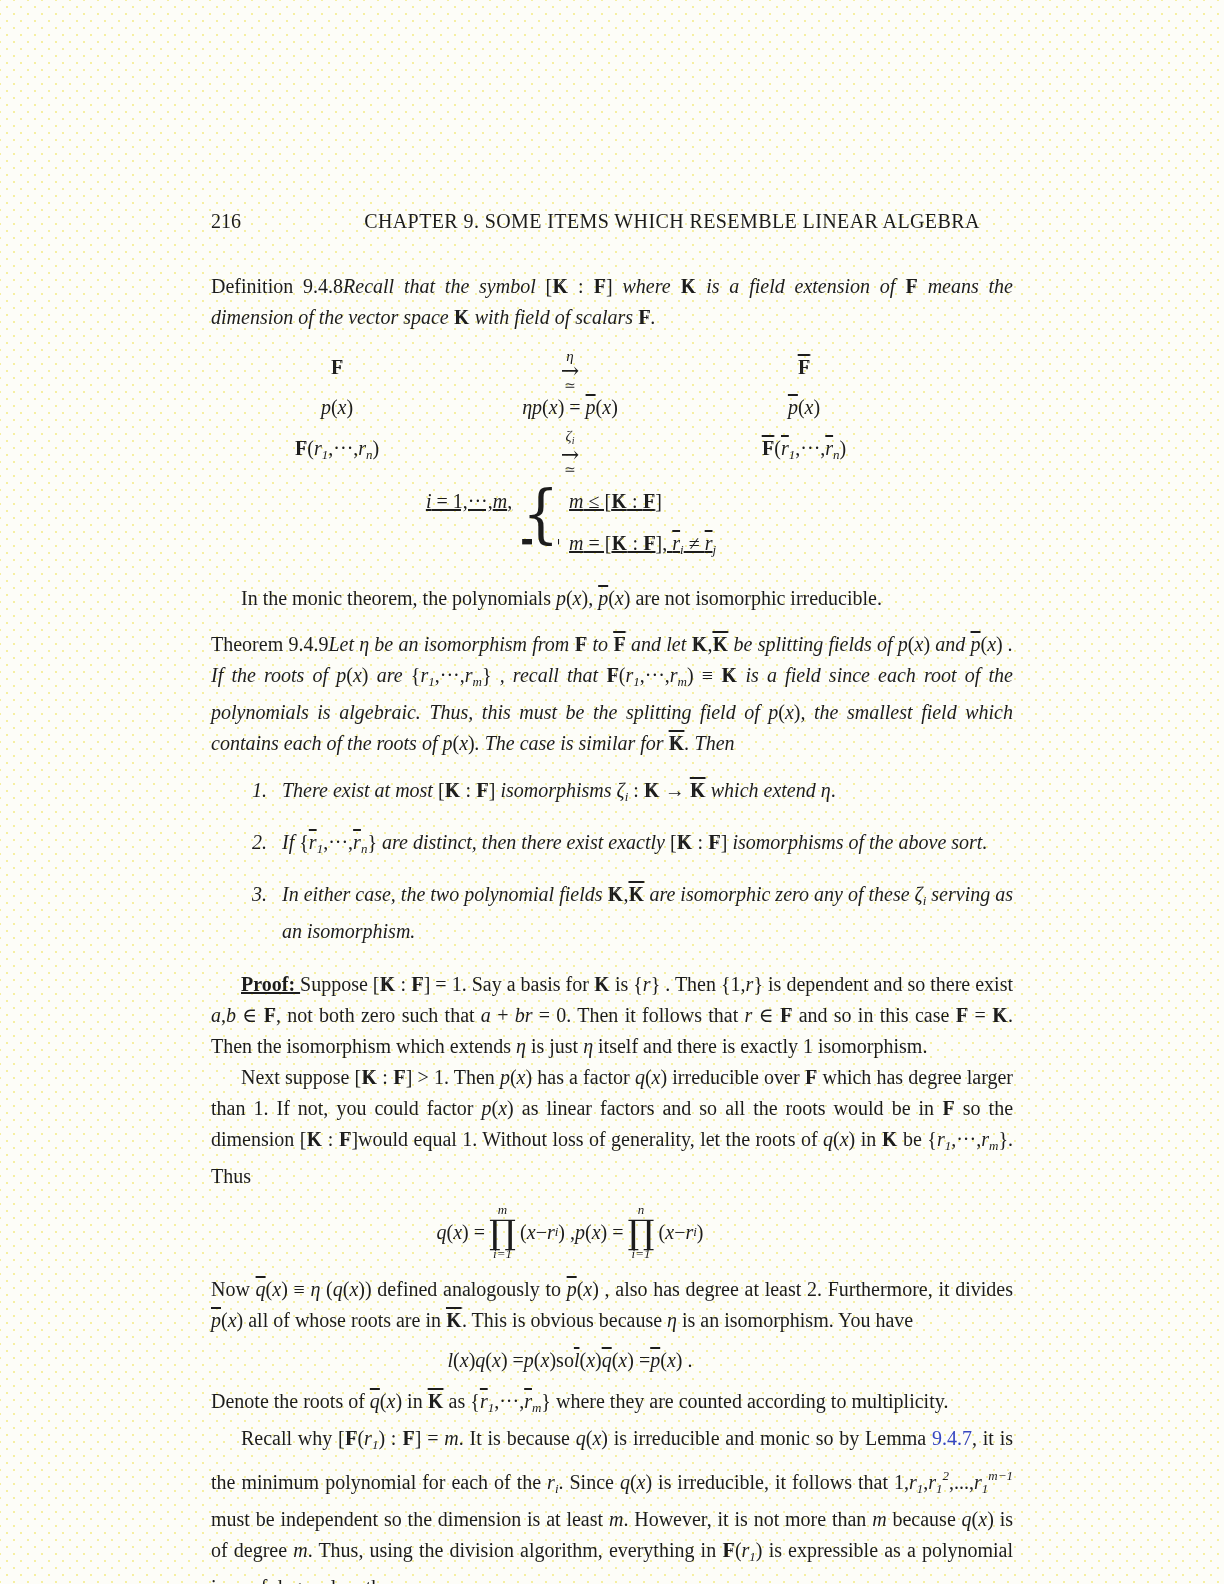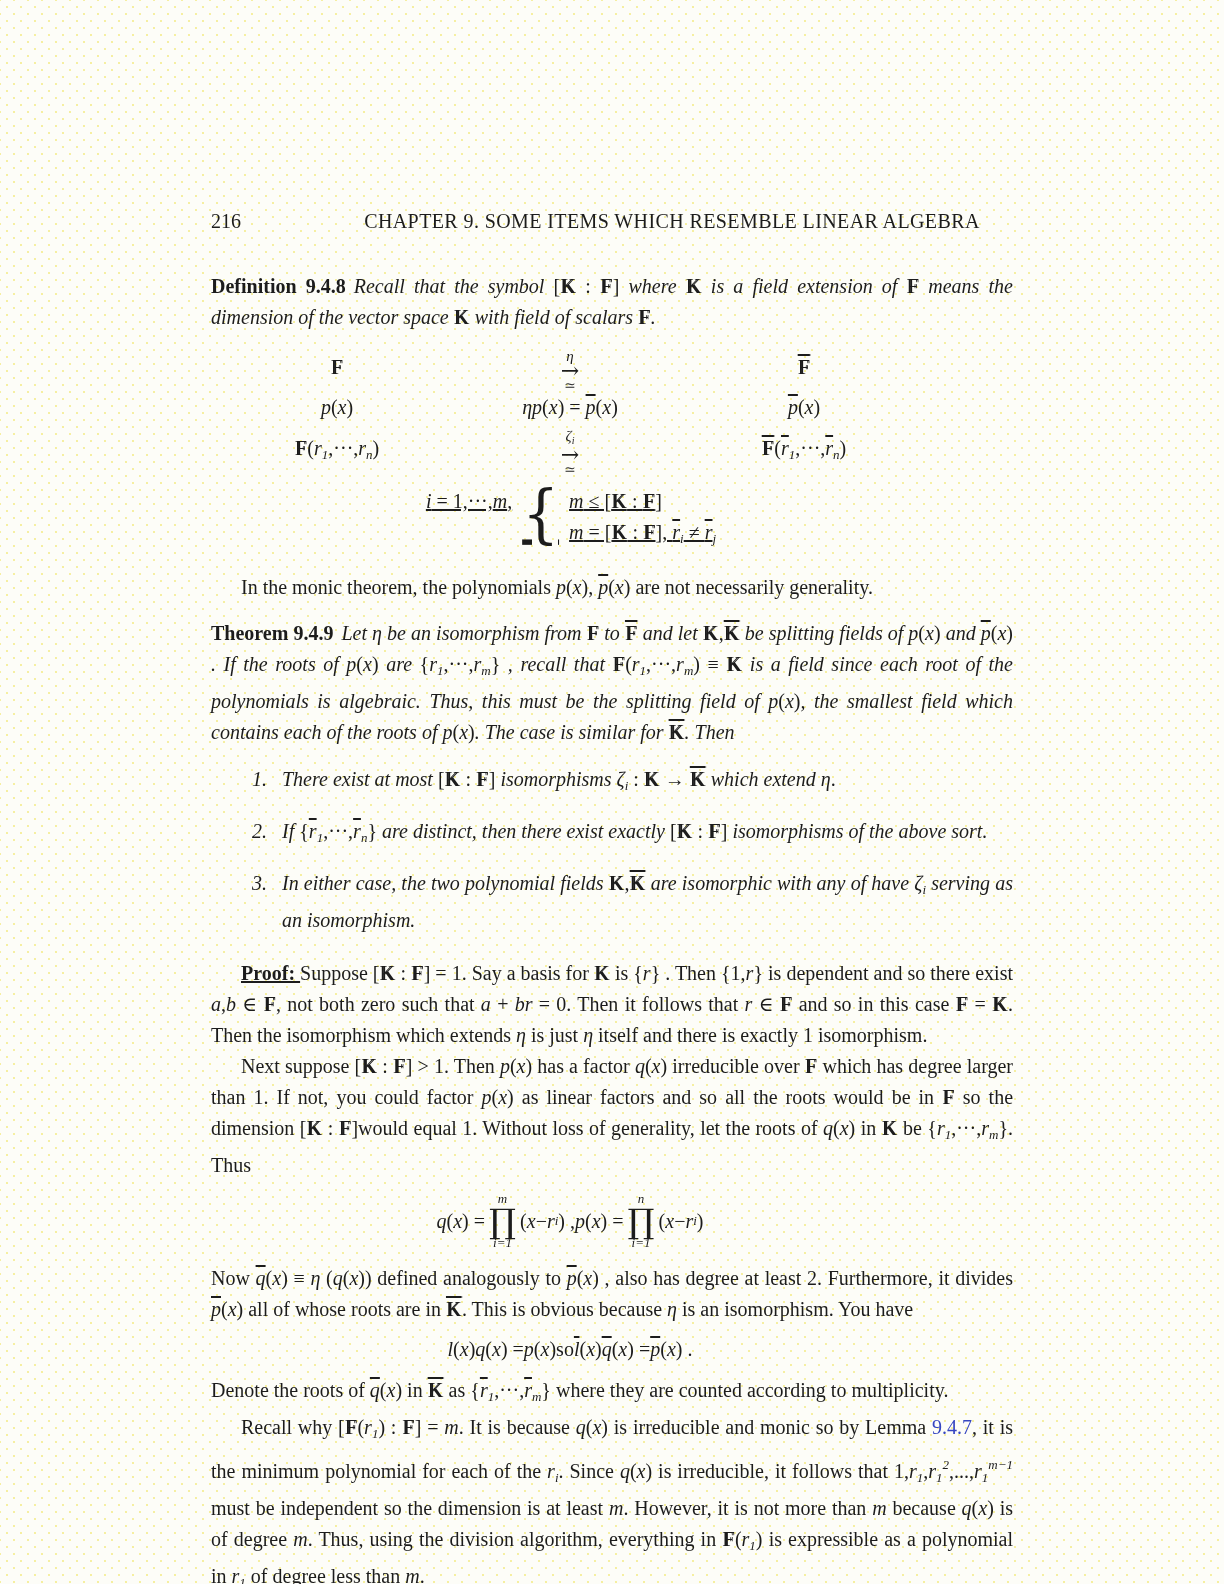--- a/index.html
+++ b/index.html
@@ -18,38 +18,38 @@
   .header{display:flex;align-items:baseline;margin-bottom:38px;}
   .pagenum{width:120px;}
   .chap{flex:1;text-align:center;letter-spacing:.4px;margin-top:40px;}
   .para{text-align:justify;line-height:31px;margin:0;}
   .para.ind{text-indent:30px;}
   .para.sp{margin-bottom:15px;}
   
   .rm{font-style:normal;}
   .it{font-style:italic;}
   .bf{font-weight:bold;text-decoration:underline;}
-  .hd{font-weight:bold;margin-right:8px;}
+  .hd{font-weight:normal;}
   .bb{font-style:normal;text-shadow:1.4px 0 0 currentColor;padding-right:1.5px;}
   .ov{text-decoration:overline;}
   .sb{font-size:13px;font-style:italic;vertical-align:-4px;letter-spacing:0;}
   .sp2{font-size:13px;font-style:italic;vertical-align:9px;}
   .lk{color:var(--lnk,#3646c0);cursor:pointer;}
   
   .diagram{width:720px;margin:10px 0 18px 0;}
   .dgrid{display:grid;grid-template-columns:252px 214px 254px;row-gap:4px;justify-items:center;align-items:center;}
   .astack{display:inline-flex;flex-direction:column;align-items:center;line-height:1;}
   .a-top{font-size:15px;font-style:italic;line-height:13px;}
   .a-top .sb{font-size:10px;vertical-align:-3px;}
   .a-mid{font-size:22px;line-height:16px;font-family:"DejaVu Serif","DejaVu Sans",serif;}
   .a-bot{font-size:14px;line-height:13px;font-family:"DejaVu Serif","DejaVu Sans",serif;}
   .dcases{display:flex;justify-content:center;margin-top:10px;gap:10px;text-decoration:underline;}
   .clead{line-height:31px;}
   .brace{font-size:58px;line-height:1;font-family:"DejaVu Serif",serif;transform:scaleY(1.08);font-weight:400;}
-  .clines{display:flex;flex-direction:column;gap:1px;line-height:30px;}
+  .clines{display:flex;flex-direction:column;gap:12px;line-height:30px;}
   
   .display{display:flex;justify-content:center;align-items:center;margin:12px 0 14px;transform:translateX(-42px);line-height:1.2;}
   .prod{display:inline-flex;flex-direction:column;align-items:center;vertical-align:middle;margin:0 4px;line-height:1;}
   .p-lim{font-size:13px;font-style:italic;line-height:12px;}
   .p-op{font-size:34px;line-height:32px;font-family:"DejaVu Serif","DejaVu Sans",serif;}
   
   .list{margin:16px 0 22px 0;}
   .li{display:flex;margin-bottom:15px;line-height:31px;}
   .li:last-child{margin-bottom:0;}
   .num{font-style:italic;margin-left:41px;width:30px;flex:none;}
@@ -88,34 +88,34 @@
           </div>
           <div class="dcases">
             <span class="clead"><span class="it">i</span><span class="rm"> = 1,···,</span><span class="it">m</span><span class="rm">,</span></span>
             <span class="brace">{</span>
             <span class="clines">
               <span class="cline"><span class="it">m</span><span class="rm"> ≤ [</span><span class="bb">K</span><span class="rm"> : </span><span class="bb">F</span><span class="rm">]</span></span>
               <span class="cline"><span class="it">m</span><span class="rm"> = [</span><span class="bb">K</span><span class="rm"> : </span><span class="bb">F</span><span class="rm">], </span><span class="it ov">r</span><span class="sb">i</span><span class="rm"> ≠ </span><span class="it ov">r</span><span class="sb">j</span></span>
             </span>
           </div>
         </div>
-        <div class="para ind sp"><span class="rm">In the monic theorem, the polynomials </span><span class="it">p</span><span class="rm">(</span><span class="it">x</span><span class="rm">), </span><span class="it ov">p</span><span class="rm">(</span><span class="it">x</span><span class="rm">)</span><span class="rm"> are not necessarily generality.</span></div>
+        <div class="para ind sp"><span class="rm">In the monic theorem, the polynomials </span><span class="it">p</span><span class="rm">(</span><span class="it">x</span><span class="rm">), </span><span class="it ov">p</span><span class="rm">(</span><span class="it">x</span><span class="rm">)</span><span class="rm"> are not isomorphic irreducible.</span></div>
         <div class="para"><span class="hd">Theorem 9.4.9</span><span class="it">Let </span><span class="it">η</span><span class="it"> be an isomorphism from </span><span class="bb">F</span><span class="it"> to </span><span class="bb ov">F</span><span class="it"> and let </span><span class="bb">K</span><span class="rm">,</span><span class="bb ov">K</span><span class="it"> be splitting fields of </span><span class="it">p</span><span class="rm">(</span><span class="it">x</span><span class="rm">)</span><span class="it"> and </span><span class="it ov">p</span><span class="rm">(</span><span class="it">x</span><span class="rm">)</span><span class="it"> . If the roots of </span><span class="it">p</span><span class="rm">(</span><span class="it">x</span><span class="rm">)</span><span class="it"> are </span><span class="rm">{</span><span class="it">r</span><span class="sb">1</span><span class="rm">,···,</span><span class="it">r</span><span class="sb">m</span><span class="rm">}</span><span class="it"> , recall that </span><span class="bb">F</span><span class="rm">(</span><span class="it">r</span><span class="sb">1</span><span class="rm">,···,</span><span class="it">r</span><span class="sb">m</span><span class="rm">) ≡ </span><span class="bb">K</span><span class="it"> is a field since each root of the polynomials is algebraic.  Thus, this must be the splitting field of </span><span class="it">p</span><span class="rm">(</span><span class="it">x</span><span class="rm">)</span><span class="it">, the smallest field which contains each of the roots of </span><span class="it">p</span><span class="rm">(</span><span class="it">x</span><span class="rm">)</span><span class="it">. The case is similar for </span><span class="bb ov">K</span><span class="it">. Then</span></div>
         <div class="list">
           <div class="li">
             <span class="num">1.</span>
             <div class="lbody"><span class="it">There exist at most </span><span class="rm">[</span><span class="bb">K</span><span class="rm"> : </span><span class="bb">F</span><span class="rm">]</span><span class="it"> isomorphisms </span><span class="it">ζ</span><span class="sb">i</span><span class="rm"> : </span><span class="bb">K</span><span class="rm"> → </span><span class="bb ov">K</span><span class="it"> which extend </span><span class="it">η</span><span class="rm">.</span></div>
           </div>
           <div class="li">
             <span class="num">2.</span>
             <div class="lbody"><span class="it">If </span><span class="rm">{</span><span class="it ov">r</span><span class="sb">1</span><span class="rm">,···,</span><span class="it ov">r</span><span class="sb">n</span><span class="rm">}</span><span class="it"> are distinct, then there exist exactly </span><span class="rm">[</span><span class="bb">K</span><span class="rm"> : </span><span class="bb">F</span><span class="rm">]</span><span class="it"> isomorphisms of the above sort.</span></div>
           </div>
           <div class="li">
             <span class="num">3.</span>
-            <div class="lbody"><span class="it">In either case, the two polynomial fields </span><span class="bb">K</span><span class="rm">,</span><span class="bb ov">K</span><span class="it"> are isomorphic with any of have </span><span class="it">ζ</span><span class="sb">i</span><span class="it"> serving as an isomorphism.</span></div>
+            <div class="lbody"><span class="it">In either case, the two polynomial fields </span><span class="bb">K</span><span class="rm">,</span><span class="bb ov">K</span><span class="it"> are isomorphic zero any of these </span><span class="it">ζ</span><span class="sb">i</span><span class="it"> serving as an isomorphism.</span></div>
           </div>
         </div>
         <div class="para ind"><span class="bf">Proof: </span><span class="rm">Suppose [</span><span class="bb">K</span><span class="rm"> : </span><span class="bb">F</span><span class="rm">] = 1. Say a basis for </span><span class="bb">K</span><span class="rm"> is {</span><span class="it">r</span><span class="rm">} . Then {1,</span><span class="it">r</span><span class="rm">}</span><span class="rm"> is dependent and so there exist </span><span class="it">a</span><span class="rm">,</span><span class="it">b</span><span class="rm"> ∈ </span><span class="bb">F</span><span class="rm">, not both zero such that </span><span class="it">a</span><span class="rm"> + </span><span class="it">br</span><span class="rm"> = 0. Then it follows that </span><span class="it">r</span><span class="rm"> ∈ </span><span class="bb">F</span><span class="rm"> and so in this case </span><span class="bb">F</span><span class="rm"> = </span><span class="bb">K</span><span class="rm">. Then the isomorphism which extends </span><span class="it">η</span><span class="rm"> is just </span><span class="it">η</span><span class="rm"> itself and there is exactly 1 isomorphism.</span></div>
         <div class="para ind"><span class="rm">Next suppose [</span><span class="bb">K</span><span class="rm"> : </span><span class="bb">F</span><span class="rm">] &gt; 1. Then </span><span class="it">p</span><span class="rm">(</span><span class="it">x</span><span class="rm">)</span><span class="rm"> has a factor </span><span class="it">q</span><span class="rm">(</span><span class="it">x</span><span class="rm">)</span><span class="rm"> irreducible over </span><span class="bb">F</span><span class="rm"> which has degree larger than 1.  If not, you could factor </span><span class="it">p</span><span class="rm">(</span><span class="it">x</span><span class="rm">)</span><span class="rm"> as linear factors and so all the roots would be in </span><span class="bb">F</span><span class="rm"> so the dimension [</span><span class="bb">K</span><span class="rm"> : </span><span class="bb">F</span><span class="rm">]</span><span class="rm">would equal 1.  Without loss of generality, let the roots of </span><span class="it">q</span><span class="rm">(</span><span class="it">x</span><span class="rm">)</span><span class="rm"> in </span><span class="bb">K</span><span class="rm"> be {</span><span class="it">r</span><span class="sb">1</span><span class="rm">,···,</span><span class="it">r</span><span class="sb">m</span><span class="rm">}. Thus</span></div>
         <div class="display">
           <span class="it">q</span>
           <span class="rm">(</span>
           <span class="it">x</span>
           <span class="rm">) = </span>
           <span class="prod">

